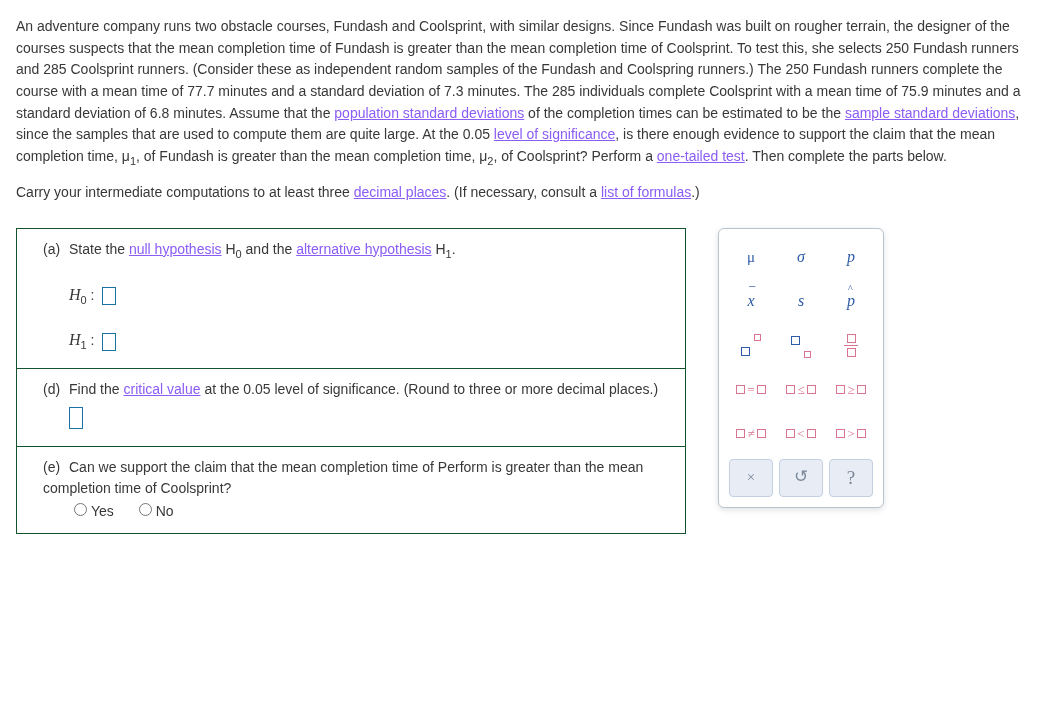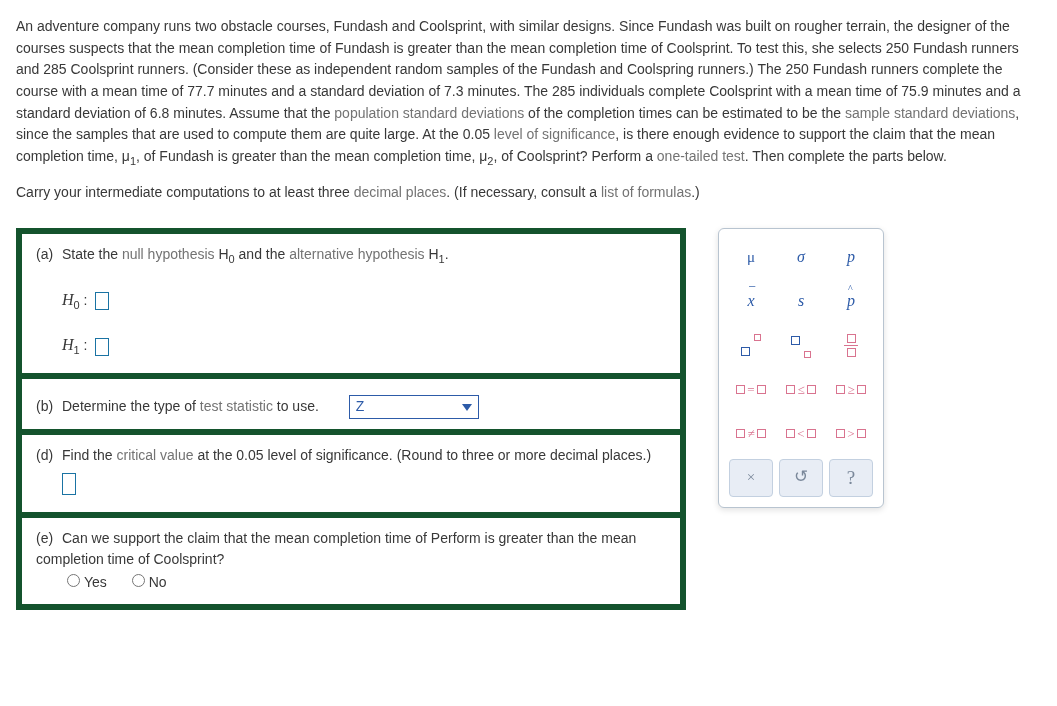--- a/index.html
+++ b/index.html
@@ -7,26 +7,26 @@
     margin: 0;
     padding: 16px;
     font-family: Arial, Helvetica, sans-serif;
     font-size: 14px;
     color: #383838;
     background: #fff;
     width: 1057px;
     line-height: 1.55;
   }
   .problem-text { margin-bottom: 12px; }
-  a.term { color: #737373; cursor: pointer; }
+  a.term { color: #8b5cf6; text-decoration: underline; cursor: pointer; }
   sub { font-size: 11px; }
   .carry-line { margin-top: 8px; margin-bottom: 24px; }
   .work-area { display: flex; align-items: flex-start; gap: 32px; }
   table.parts { border-collapse: collapse; width: 670px; }
-  table.parts td { border: 6px solid #14532d; padding: 10px 14px; vertical-align: top; font-size: 14px; }
+  table.parts td { border: 1px solid #14532d; padding: 10px 26px; vertical-align: top; font-size: 14px; }
   .part-label { display: inline-block; width: 26px; }
   .italic { font-family: "Times New Roman", serif; font-style: italic; font-size: 16px; }
   .hyp-row { margin: 20px 0 4px 26px; }
   .small-box {
     display: inline-block; width: 14px; height: 18px;
     border: 1px solid #1a73a3; vertical-align: middle; margin-left: 4px;
   }
   .ans-box {
     display: inline-block; width: 14px; height: 22px;
     border: 1px solid #1a73a3; margin-left: 26px; margin-top: 6px;
@@ -96,29 +96,20 @@
       <div class="hyp-row">
         <span class="italic">H</span><sub>0</sub><span> : </span><span class="small-box"></span>
       </div>
       <div class="hyp-row">
         <span class="italic">H</span><sub>1</sub><span> : </span><span class="small-box"></span>
       </div>
     </td>
         </tr>
     <tr>
           <td>
-      <span class="part-label">(b)</span><span>Determine the type of </span><a class="term">test statistic</a><span> to use.</span>
-      <div class="select-wrap">
-        <span>Z</span>
-        <span class="tri"></span>
-      </div>
-    </td>
-        </tr>
-    <tr>
-          <td>
       <span class="part-label">(d)</span><span>Find the </span><a class="term">critical value</a><span> at the 0.05 level of significance. (Round to three or more decimal places.)</span>
       <div><span class="ans-box"></span></div>
     </td>
         </tr>
     <tr>
           <td>
       <span class="part-label">(e)</span><span>Can we support the claim that the mean completion time of Perform is greater than the mean completion time of Coolsprint?</span>
       <div class="radio-row">
         <label><input type="radio" name="pe" style=""><span>Yes</span></label>
         <label><input type="radio" name="pe" style=""><span>No</span></label>

